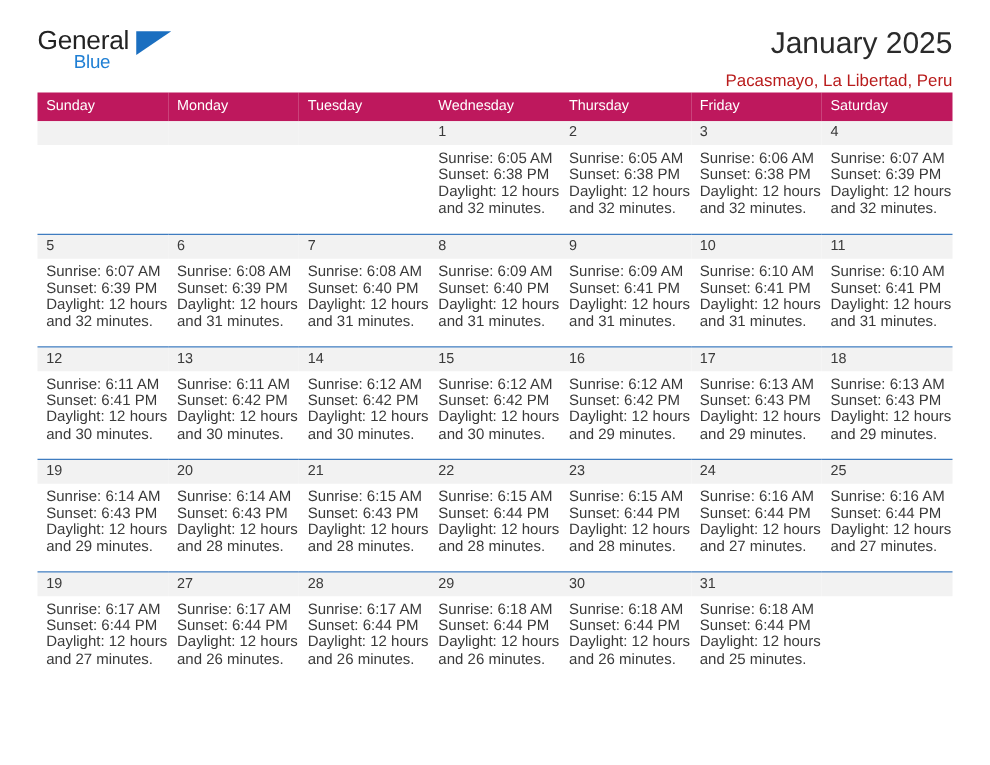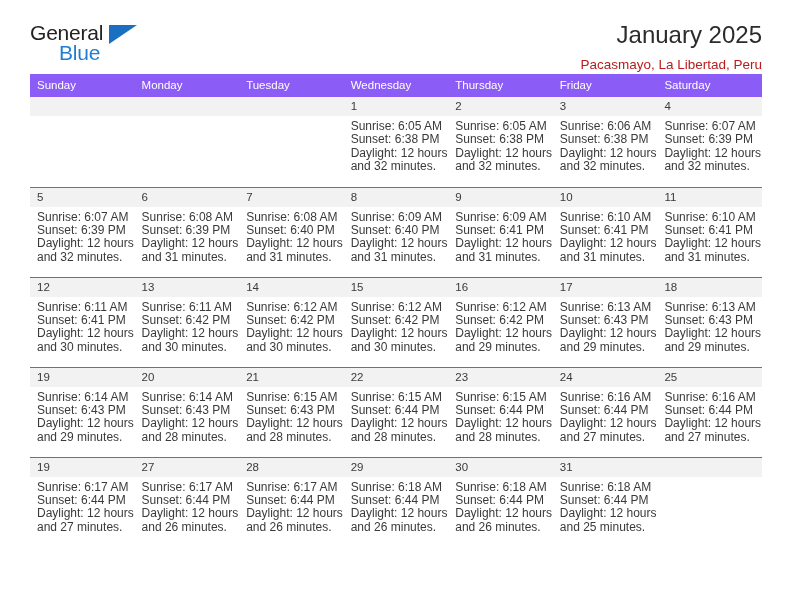--- a/index.html
+++ b/index.html
@@ -42,21 +42,21 @@
     left: 0;
     top: 0;
     font-size: 21px;
     color: #222222;
     letter-spacing: -0.2px;
   }
   .logo-blue {
     position: absolute;
     left: 29px;
     top: 20px;
-    font-size: 21px;
+    font-size: 15px;
     color: #1f7fd4;
     letter-spacing: -0.2px;
   }
   .logo-tri {
     position: absolute;
     left: 79px;
     top: 3px;
     width: 0;
     height: 0;
     border-left: 28px solid #1b6fc0;
@@ -79,21 +79,21 @@
     white-space: nowrap;
   }
 
   
   .cal {
     width: 732px;
     border-collapse: collapse;
     table-layout: fixed;
   }
   .cal th {
-    background: #8b5cf6;
+    background: #be185d;
     color: #ffffff;
     font-size: 11.5px;
     font-weight: normal;
     text-align: left;
     padding: 5px 0 6px 7px;
     height: 12px;
     border: none;
   }
   .week-row > td {
     vertical-align: top;

